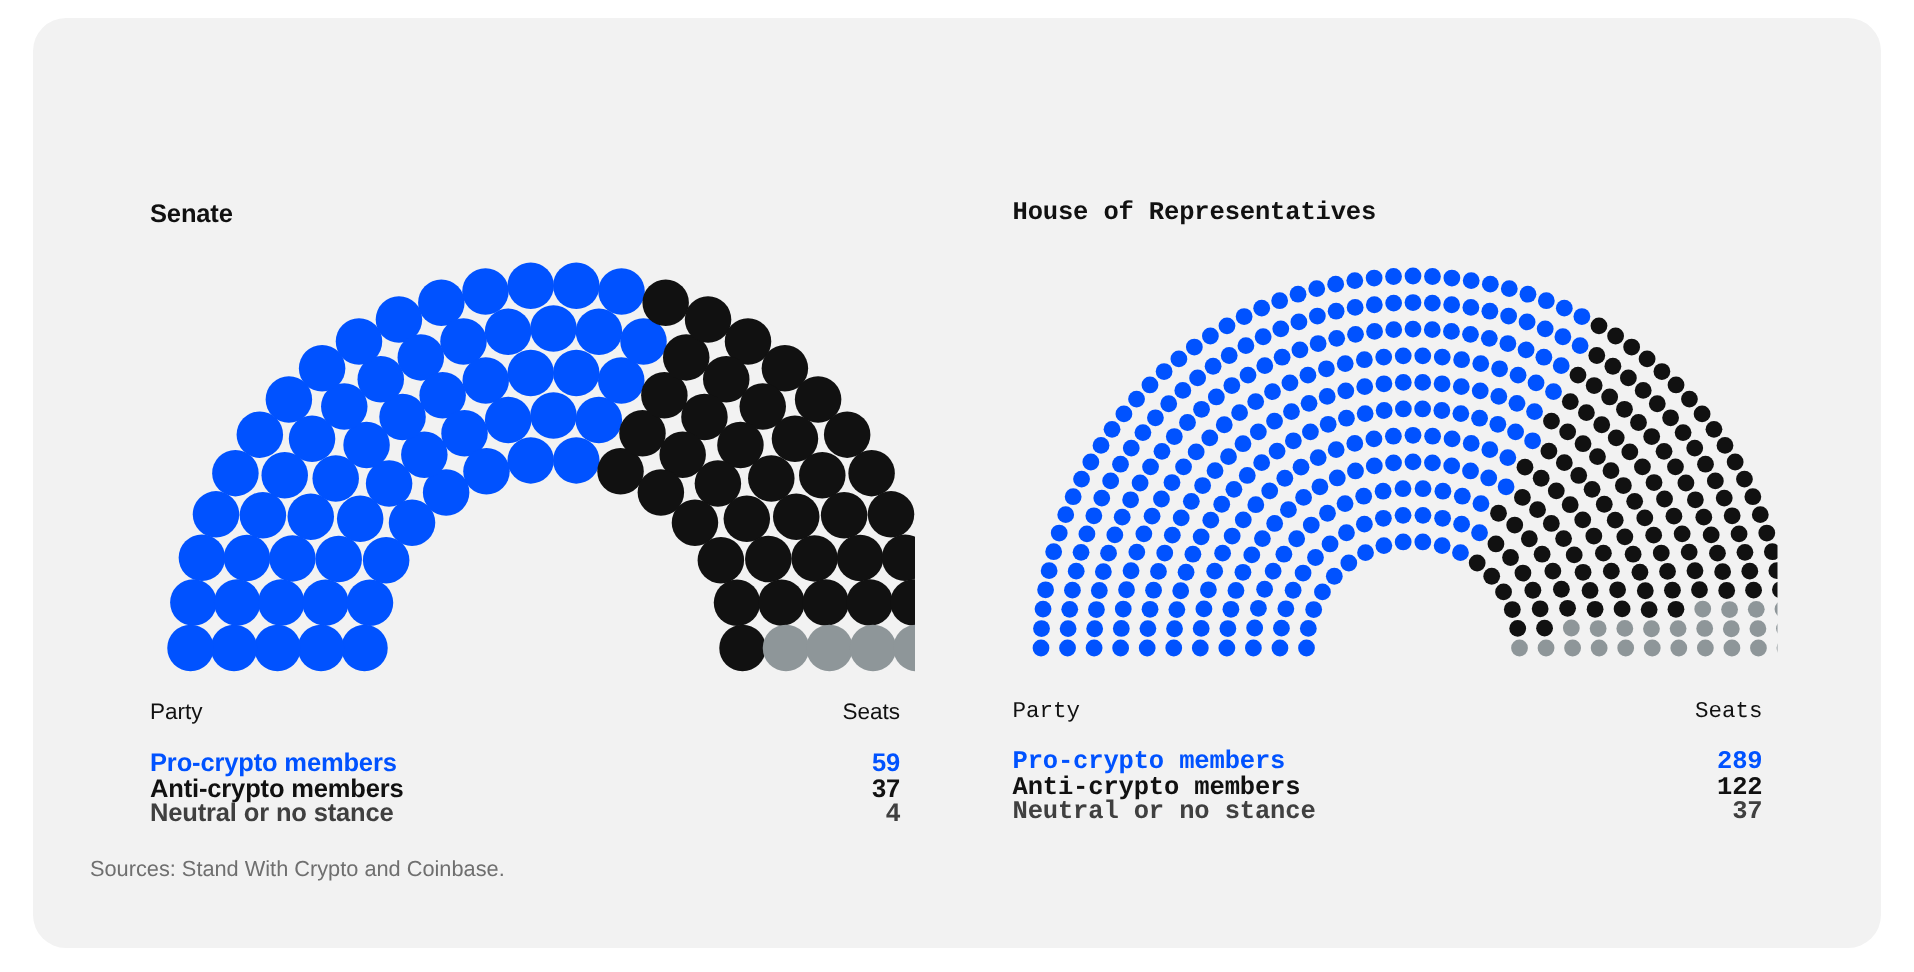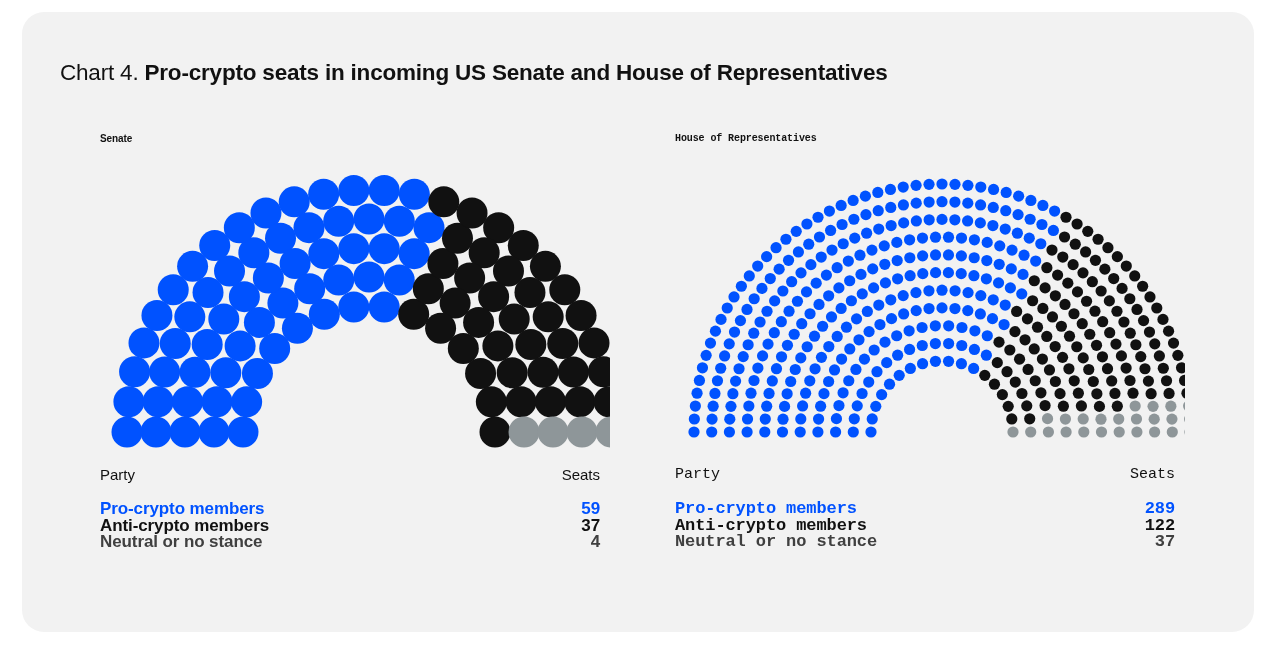--- a/index.html
+++ b/index.html
@@ -45,21 +45,21 @@
     width: 520px;
     height: 460px;
   }
   #panel-senate { left: 68px; }
   #panel-house  { left: 643px; font-family: Liberation Mono, monospace; }
 
   .panel-title {
     position: absolute;
     left: 10px;
     top: 11px;
-    font-size: 10px;
+    font-size: 17px;
     font-weight: 700;
     color: #111111;
     letter-spacing: -0.1px;
     white-space: nowrap;
   }
   .arc-wrap {
     position: absolute;
     left: 0;
     top: 40px;
     width: 520px;
@@ -108,23 +108,20 @@
     color: #6f6f6f;
     font-weight: 400;
     white-space: nowrap;
   }
 </style>
 </head>
 <body>
 
 <div id="card">
 
-  <div id="chart-title">
-    <span class="num">Chart 4.</span><span>&nbsp;</span><span class="main">Pro-crypto seats in incoming US Senate and House of Representatives</span>
-  </div>
 
   <div class="panel" id="panel-senate">
     <div class="panel-title">Senate</div>
     <div class="arc-wrap">
       <svg id="svg-senate" viewBox="0 0 520 300" xmlns="http://www.w3.org/2000/svg">
           <circle cx="153.00" cy="270.00" r="15.5" fill="#0052FF"></circle>
           <circle cx="124.00" cy="270.00" r="15.5" fill="#0052FF"></circle>
           <circle cx="95.00" cy="270.00" r="15.5" fill="#0052FF"></circle>
           <circle cx="66.00" cy="270.00" r="15.5" fill="#0052FF"></circle>
           <circle cx="37.00" cy="270.00" r="15.5" fill="#0052FF"></circle>
@@ -703,13 +700,14 @@
           <span class="val">122</span>
         </div>
         <div class="legend-row r-neutral">
           <span class="name">Neutral or no stance</span>
           <span class="val">37</span>
         </div>
       </div>
     </div>
   </div>
 
+  <div id="sources">Sources: Stand With Crypto and Coinbase.</div>
 </div>
 
 </body></html>

